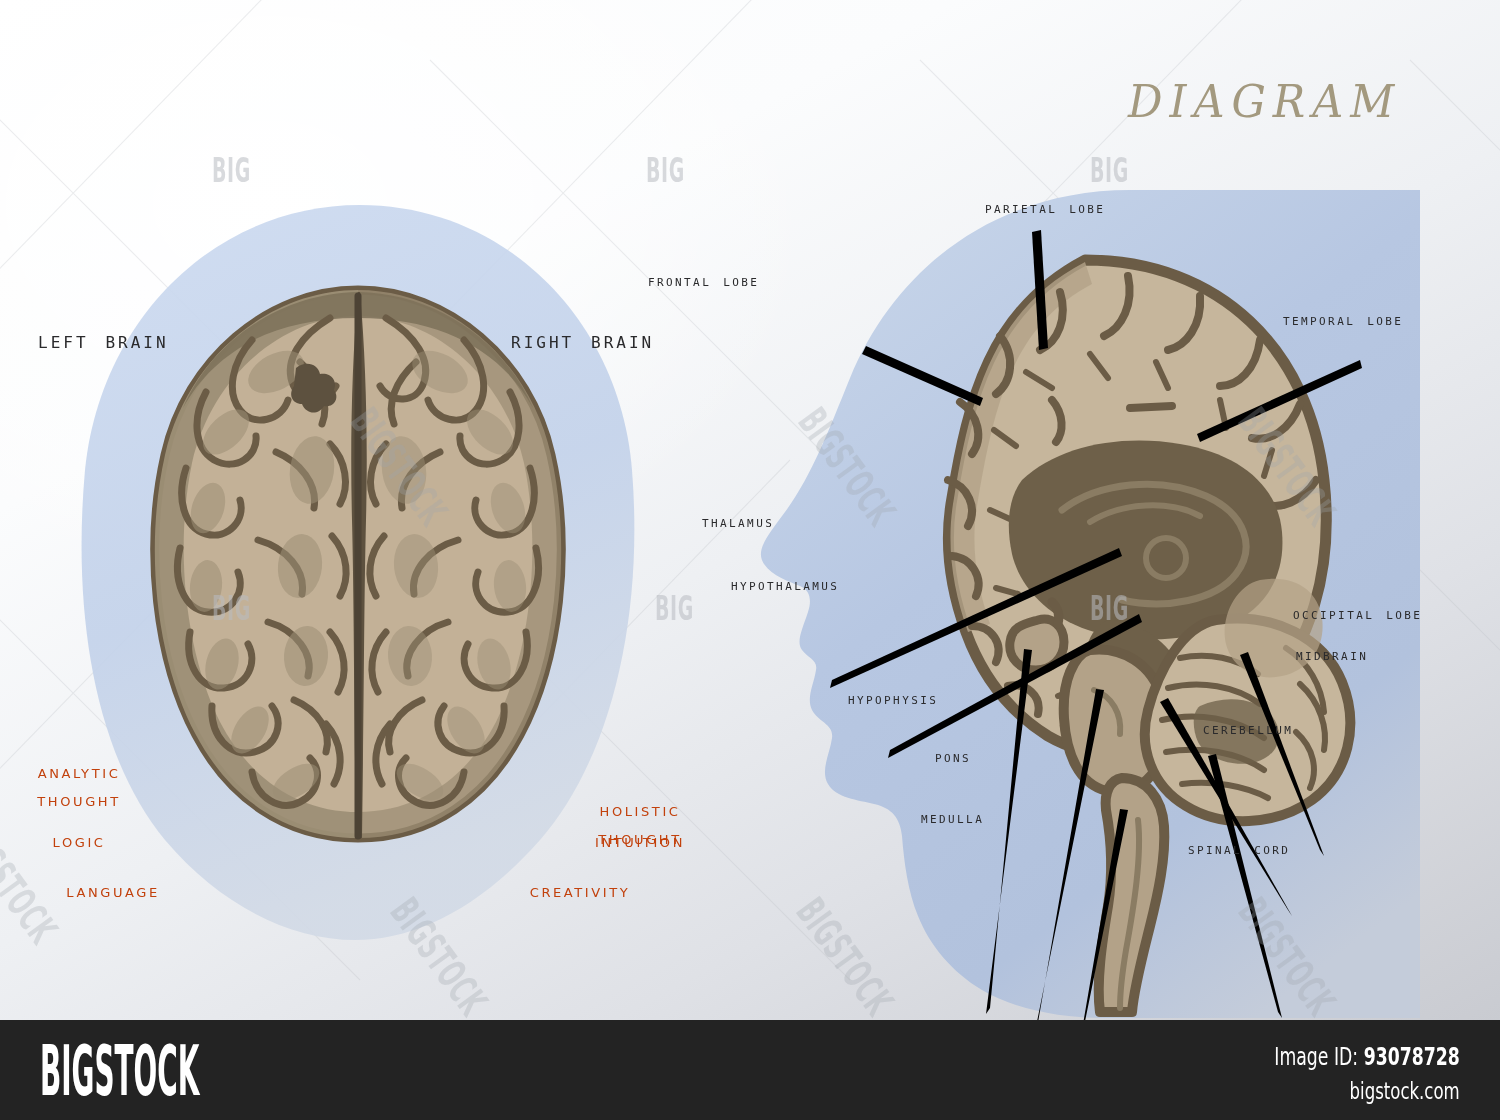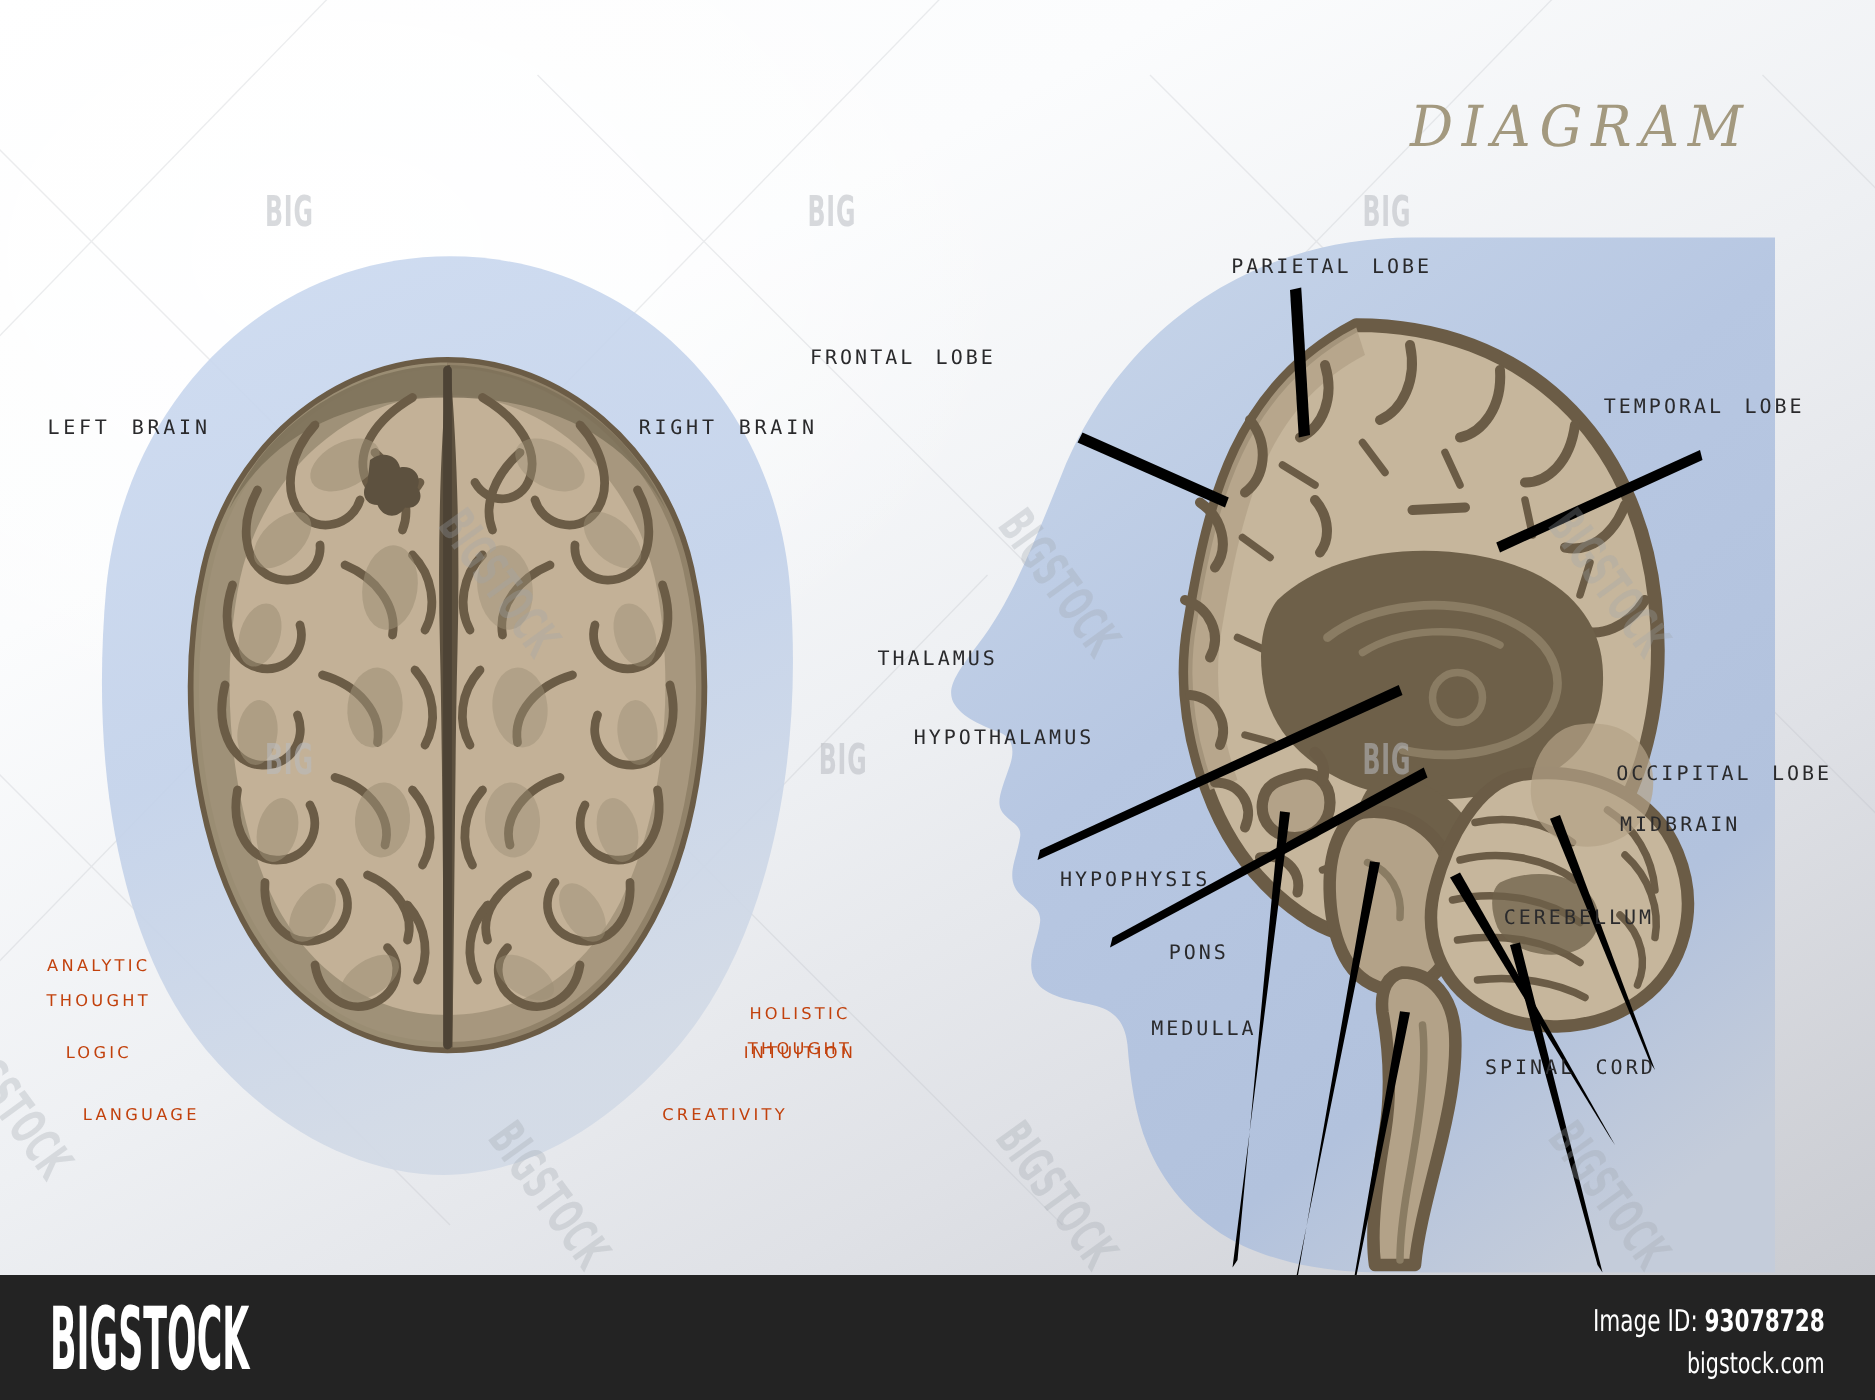--- a/index.html
+++ b/index.html
@@ -43,21 +43,21 @@
     font-family:"DejaVu Serif","Liberation Serif",serif;
     font-style:italic;font-size:62px;color:#a3997f;letter-spacing:7px;
     font-variant:small-caps;text-transform:lowercase;white-space:nowrap;
     transform:scaleY(1.05);transform-origin:left top;
   }
 
   
   .lbl{position:absolute;white-space:nowrap;
        font-family:"DejaVu Sans Mono","Liberation Mono",monospace;
        font-variant:small-caps;text-transform:lowercase;
-       color:#2a2a2c;font-size:23px;letter-spacing:2.4px;}
+       color:#2a2a2c;font-size:16px;letter-spacing:2.4px;}
   .lbl.big{font-size:23px;letter-spacing:3px;}
   .lbl.brown{color:#c2410c;font-family:"DejaVu Sans","Liberation Sans",sans-serif;
              font-size:19px;letter-spacing:2.6px;}
   .lbl.brown.l2{line-height:1.45;}
   .lbl.ctr{text-align:center;}
 
   
   .footer{position:absolute;left:0;top:1020px;width:1500px;height:100px;background:#232323;}
   .bslogo{position:absolute;left:40px;top:1037px;color:#fff;
     font-family:"DejaVu Sans Condensed","Liberation Sans Narrow","Liberation Sans",sans-serif;

